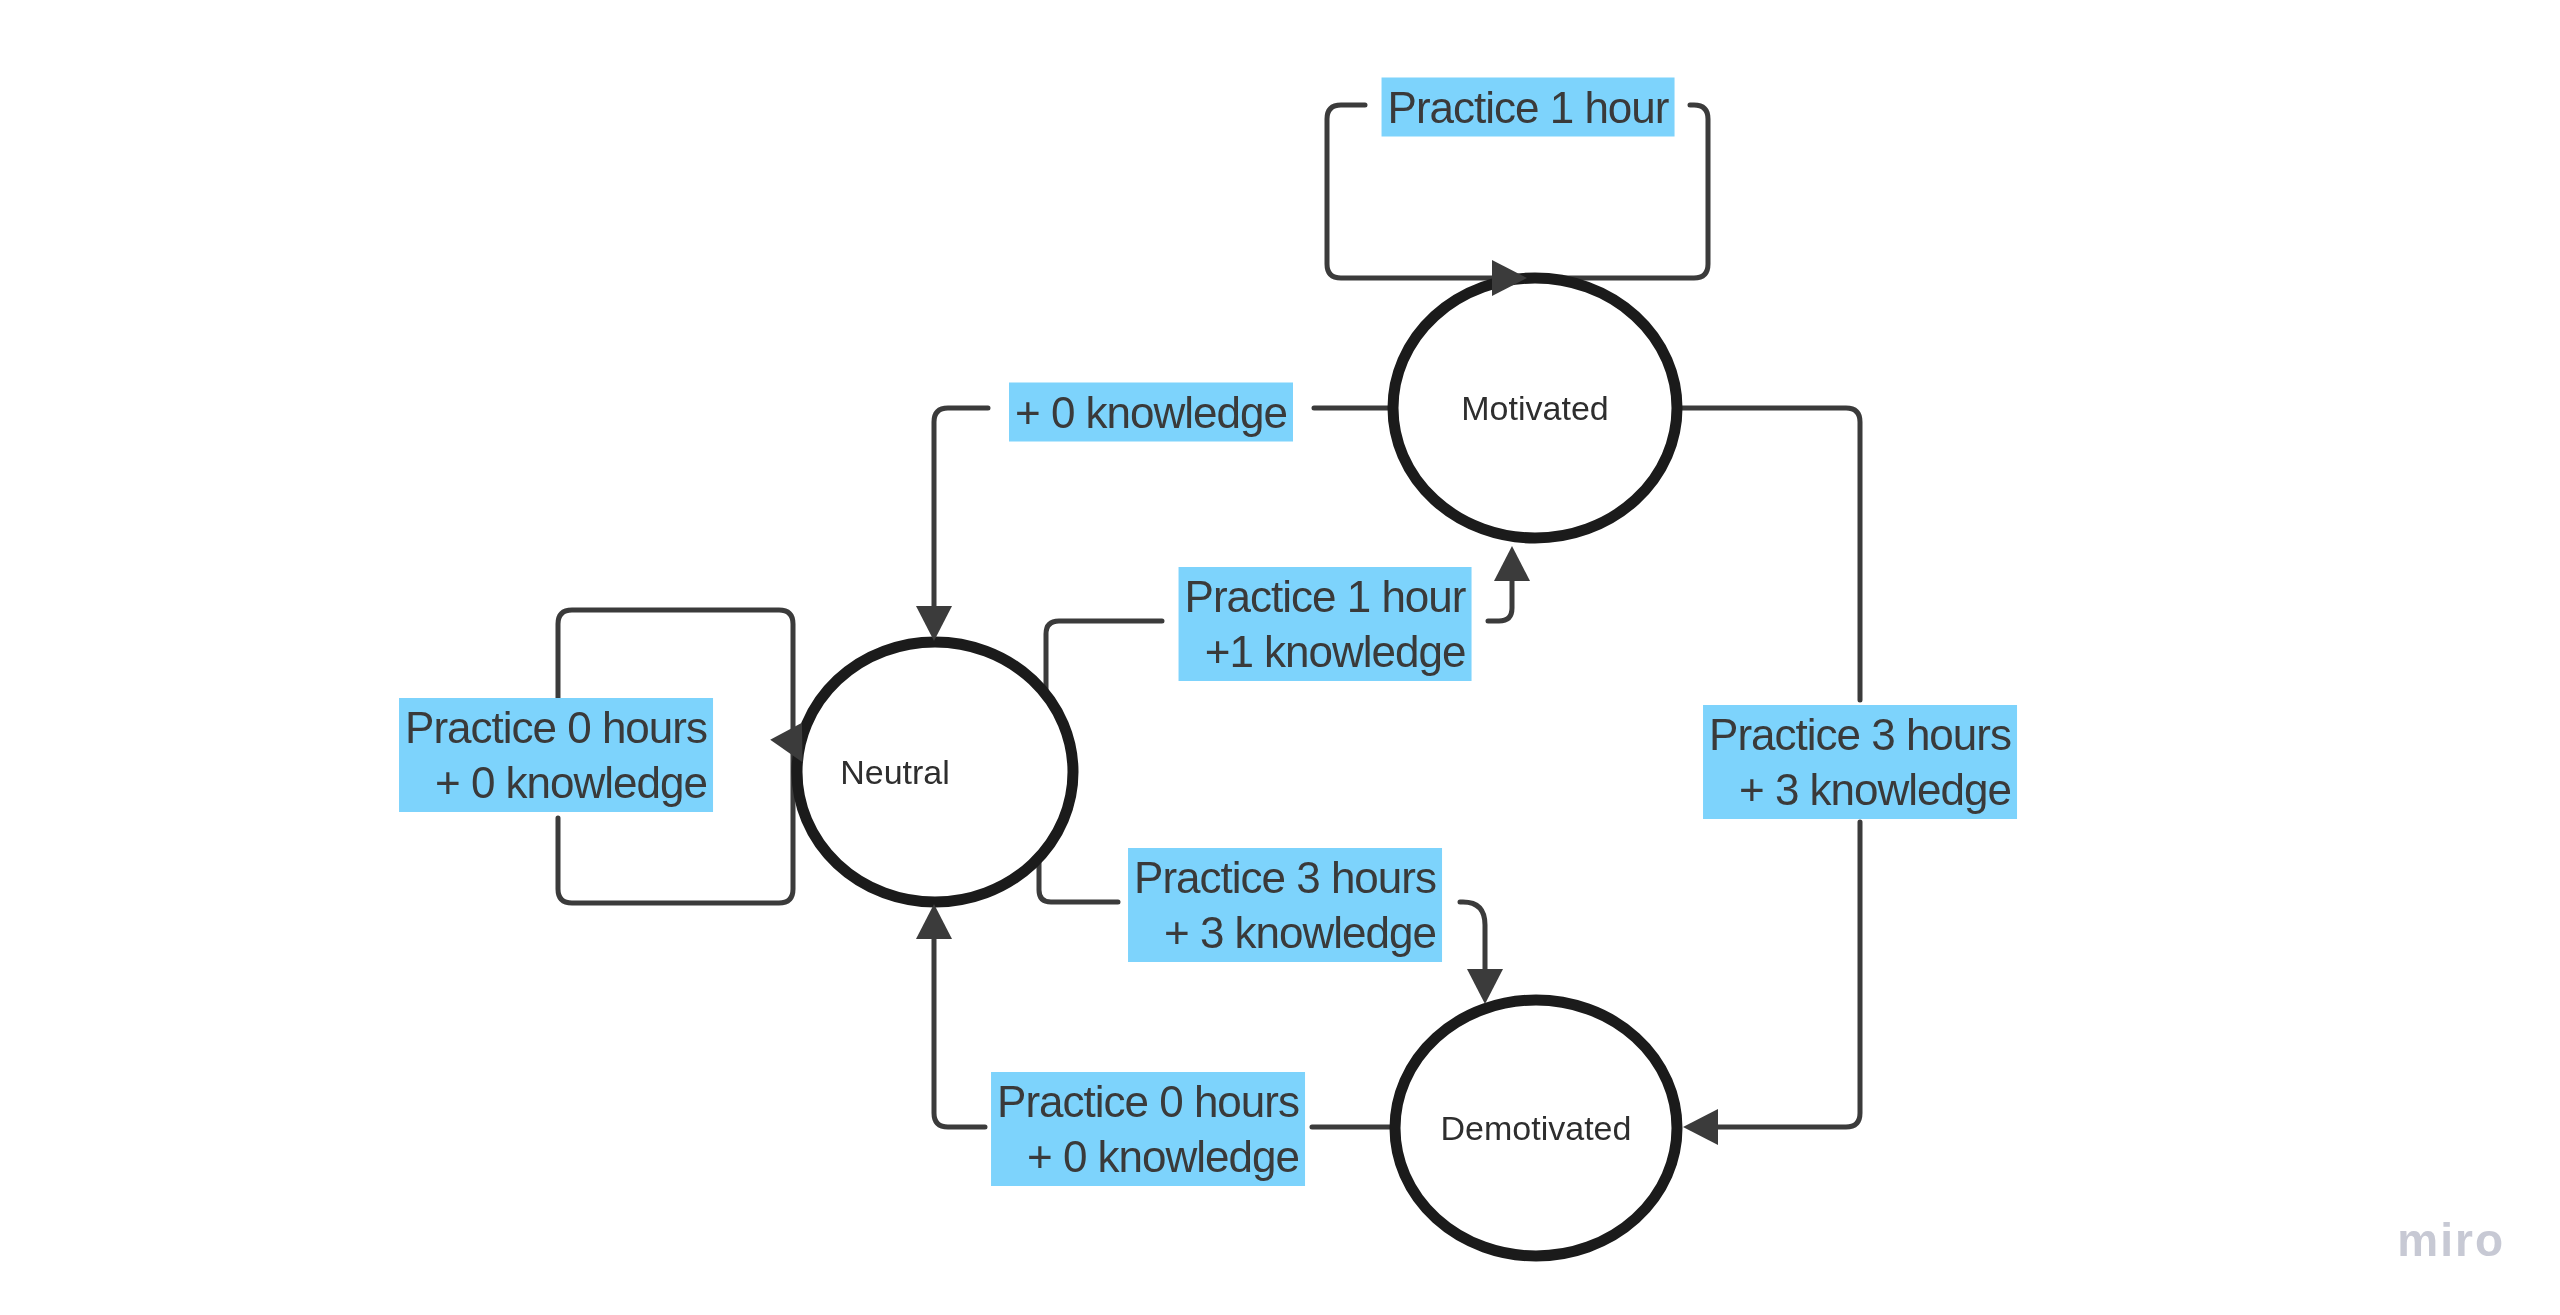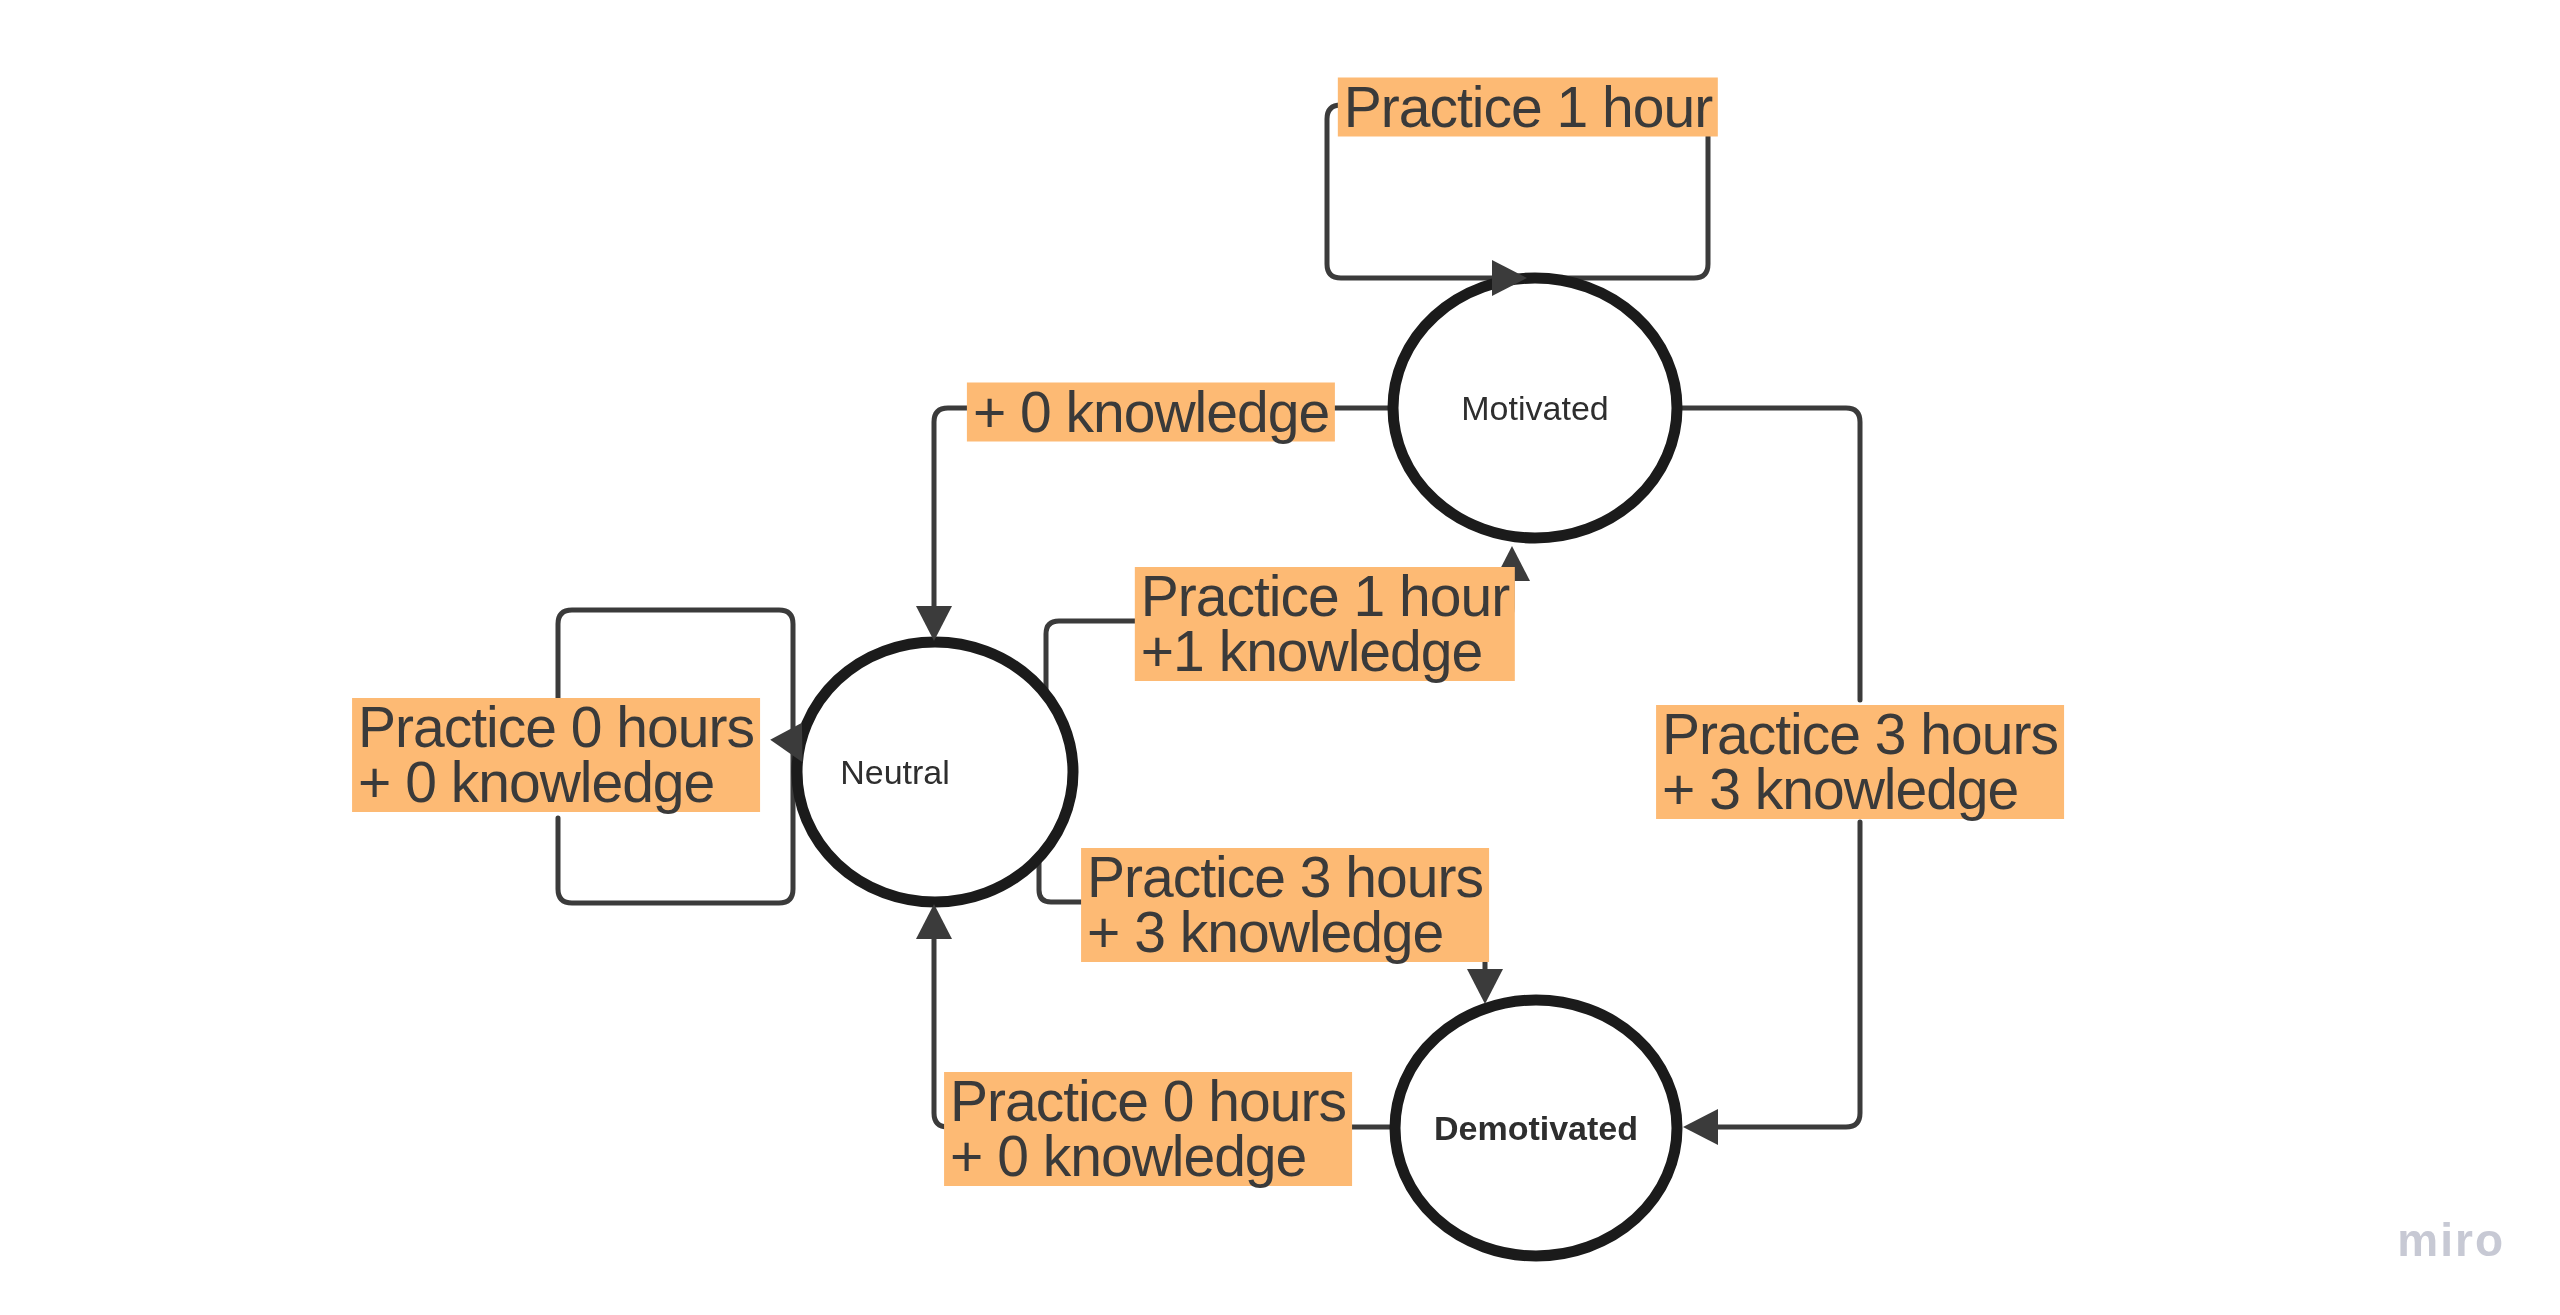--- a/index.html
+++ b/index.html
@@ -7,27 +7,27 @@
     position:relative;
     width:2560px; height:1315px;
     background:#ffffff;
     overflow:hidden;
     font-family:"Liberation Sans","DejaVu Sans",sans-serif;
   }
   .wires { position:absolute; left:0; top:0; }
   .edge-label {
     position:absolute;
     transform:translate(-50%,-50%);
-    background:#fdba74;
+    background:#7dd3fc;
     padding:2px 6px;
-    font-size:57px;
+    font-size:44px;
     line-height:55px;
     letter-spacing:-1px;
     color:#3a3a3a;
-    text-align:left;
+    text-align:right;
     white-space:nowrap;
     z-index:2;
   }
   .state-label {
     position:absolute;
     transform:translate(-50%,-50%);
     font-size:34px;
     color:#2e2e2e;
     white-space:nowrap;
     z-index:3;
@@ -111,17 +111,17 @@
     <div>+ 3 knowledge</div>
   </div>
 
   <div class="edge-label" style="left:1148px; top:1129px;">
     <div>Practice 0 hours</div>
     <div>+ 0 knowledge</div>
   </div>
 
   <div class="state-label" style="left:1535px; top:408px;">Motivated</div>
   <div class="state-label" style="left:895px; top:772px;">Neutral</div>
-  <div class="state-label" style="left:1536px; top:1128px;font-weight:bold;">Demotivated</div>
+  <div class="state-label" style="left:1536px; top:1128px;">Demotivated</div>
 
   <div class="watermark">miro</div>
 
 </div>
 
 </body></html>

